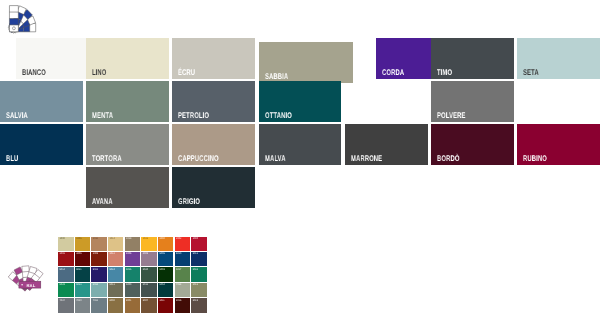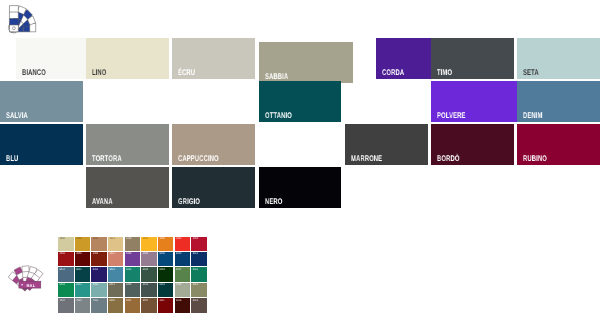--- a/index.html
+++ b/index.html
@@ -87,55 +87,58 @@
       </div>
       <div class="swatch" style="left: 431px; top: 0px; background: rgb(68, 74, 78);">
         <span class="label" style="color: rgb(255, 255, 255);">TIMO</span>
       </div>
       <div class="swatch" style="left: 517.2px; top: 0px; background: rgb(184, 210, 210);">
         <span class="label" style="color: rgb(58, 58, 58);">SETA</span>
       </div>
       <div class="swatch" style="left: 0px; top: 43px; background: rgb(118, 144, 158);">
         <span class="label" style="color: rgb(255, 255, 255);">SALVIA</span>
       </div>
+      <div class="swatch" style="left: 86.2px; top: 43px; background: rgb(118, 137, 124);">
+        <span class="label" style="color: rgb(255, 255, 255);">MENTA</span>
+      </div>
+      <div class="swatch" style="left: 172.4px; top: 43px; background: rgb(87, 96, 105);">
+        <span class="label" style="color: rgb(255, 255, 255);">PETROLIO</span>
+      </div>
       <div class="swatch" style="left: 258.6px; top: 43px; background: rgb(3, 79, 85);">
         <span class="label" style="color: rgb(255, 255, 255);">OTTANIO</span>
       </div>
-      <div class="swatch" style="left: 431px; top: 43px; background: #6d28d9; padding-left: 17px;">
+      <div class="swatch" style="left: 431px; top: 43px; background: #737373;">
         <span class="label" style="color: rgb(255, 255, 255);">POLVERE</span>
-      </div>
-      <div class="swatch" style="left: 517.2px; top: 43px; background: rgb(81, 123, 155);">
-        <span class="label" style="color: rgb(255, 255, 255);">DENIM</span>
       </div>
       <div class="swatch" style="left: 0px; top: 86px; background: rgb(2, 49, 83);">
         <span class="label" style="color: rgb(255, 255, 255);">BLU</span>
       </div>
       <div class="swatch" style="left: 86.2px; top: 86px; background: rgb(138, 140, 135);">
         <span class="label" style="color: rgb(255, 255, 255);">TORTORA</span>
       </div>
       <div class="swatch" style="left: 172.4px; top: 86px; background: rgb(172, 154, 136);">
         <span class="label" style="color: rgb(255, 255, 255);">CAPPUCCINO</span>
       </div>
+      <div class="swatch" style="left: 258.6px; top: 86px; background: rgb(70, 75, 79);">
+        <span class="label" style="color: rgb(255, 255, 255);">MALVA</span>
+      </div>
       <div class="swatch" style="left: 344.8px; top: 86px; background: #404040;">
         <span class="label" style="color: rgb(255, 255, 255);">MARRONE</span>
       </div>
       <div class="swatch" style="left: 431px; top: 86px; background: rgb(74, 12, 33);">
         <span class="label" style="color: rgb(255, 255, 255);">BORDÒ</span>
       </div>
       <div class="swatch" style="left: 517.2px; top: 86px; background: rgb(138, 0, 48);">
         <span class="label" style="color: rgb(255, 255, 255);">RUBINO</span>
       </div>
       <div class="swatch" style="left: 172.4px; top: 129px; background: rgb(33, 46, 52);">
         <span class="label" style="color: rgb(255, 255, 255);">GRIGIO</span>
       </div>
       <div class="swatch" style="left: 86.2px; top: 129px; background: rgb(85, 83, 80);">
         <span class="label" style="color: rgb(255, 255, 255);">AVANA</span>
-      </div>
-      <div class="swatch" style="left: 258.6px; top: 129px; background: rgb(3, 3, 8);">
-        <span class="label" style="color: rgb(255, 255, 255);">NERO</span>
       </div>
     </div>
   <svg id="ral-logo" viewBox="0 256 56 40">
     <g>
       <path d="M9.23,280.0 L13.66,274.72 L17.88,278.25 L13.44,283.54 Z" fill="#ffffff"></path>
       <path d="M13.44,283.54 L17.88,278.25 L22.09,281.79 L17.66,287.07 Z" fill="#A4428A"></path>
       <path d="M17.66,287.07 L22.09,281.79 L26.3,285.32 L21.87,290.61 Z" fill="#ffffff"></path>
       <path d="M21.87,290.61 L26.3,285.32 L30.52,288.86 L26.08,294.14 Z" fill="#A4428A"></path>
       <path d="M9.23,280.0 L13.66,274.72 L30.52,288.86 L26.08,294.14 Z M13.44,283.54 L17.88,278.25 M17.66,287.07 L22.09,281.79 M21.87,290.61 L26.3,285.32" fill="none" stroke="#6b5560" stroke-width="0.5"></path>
     </g>

